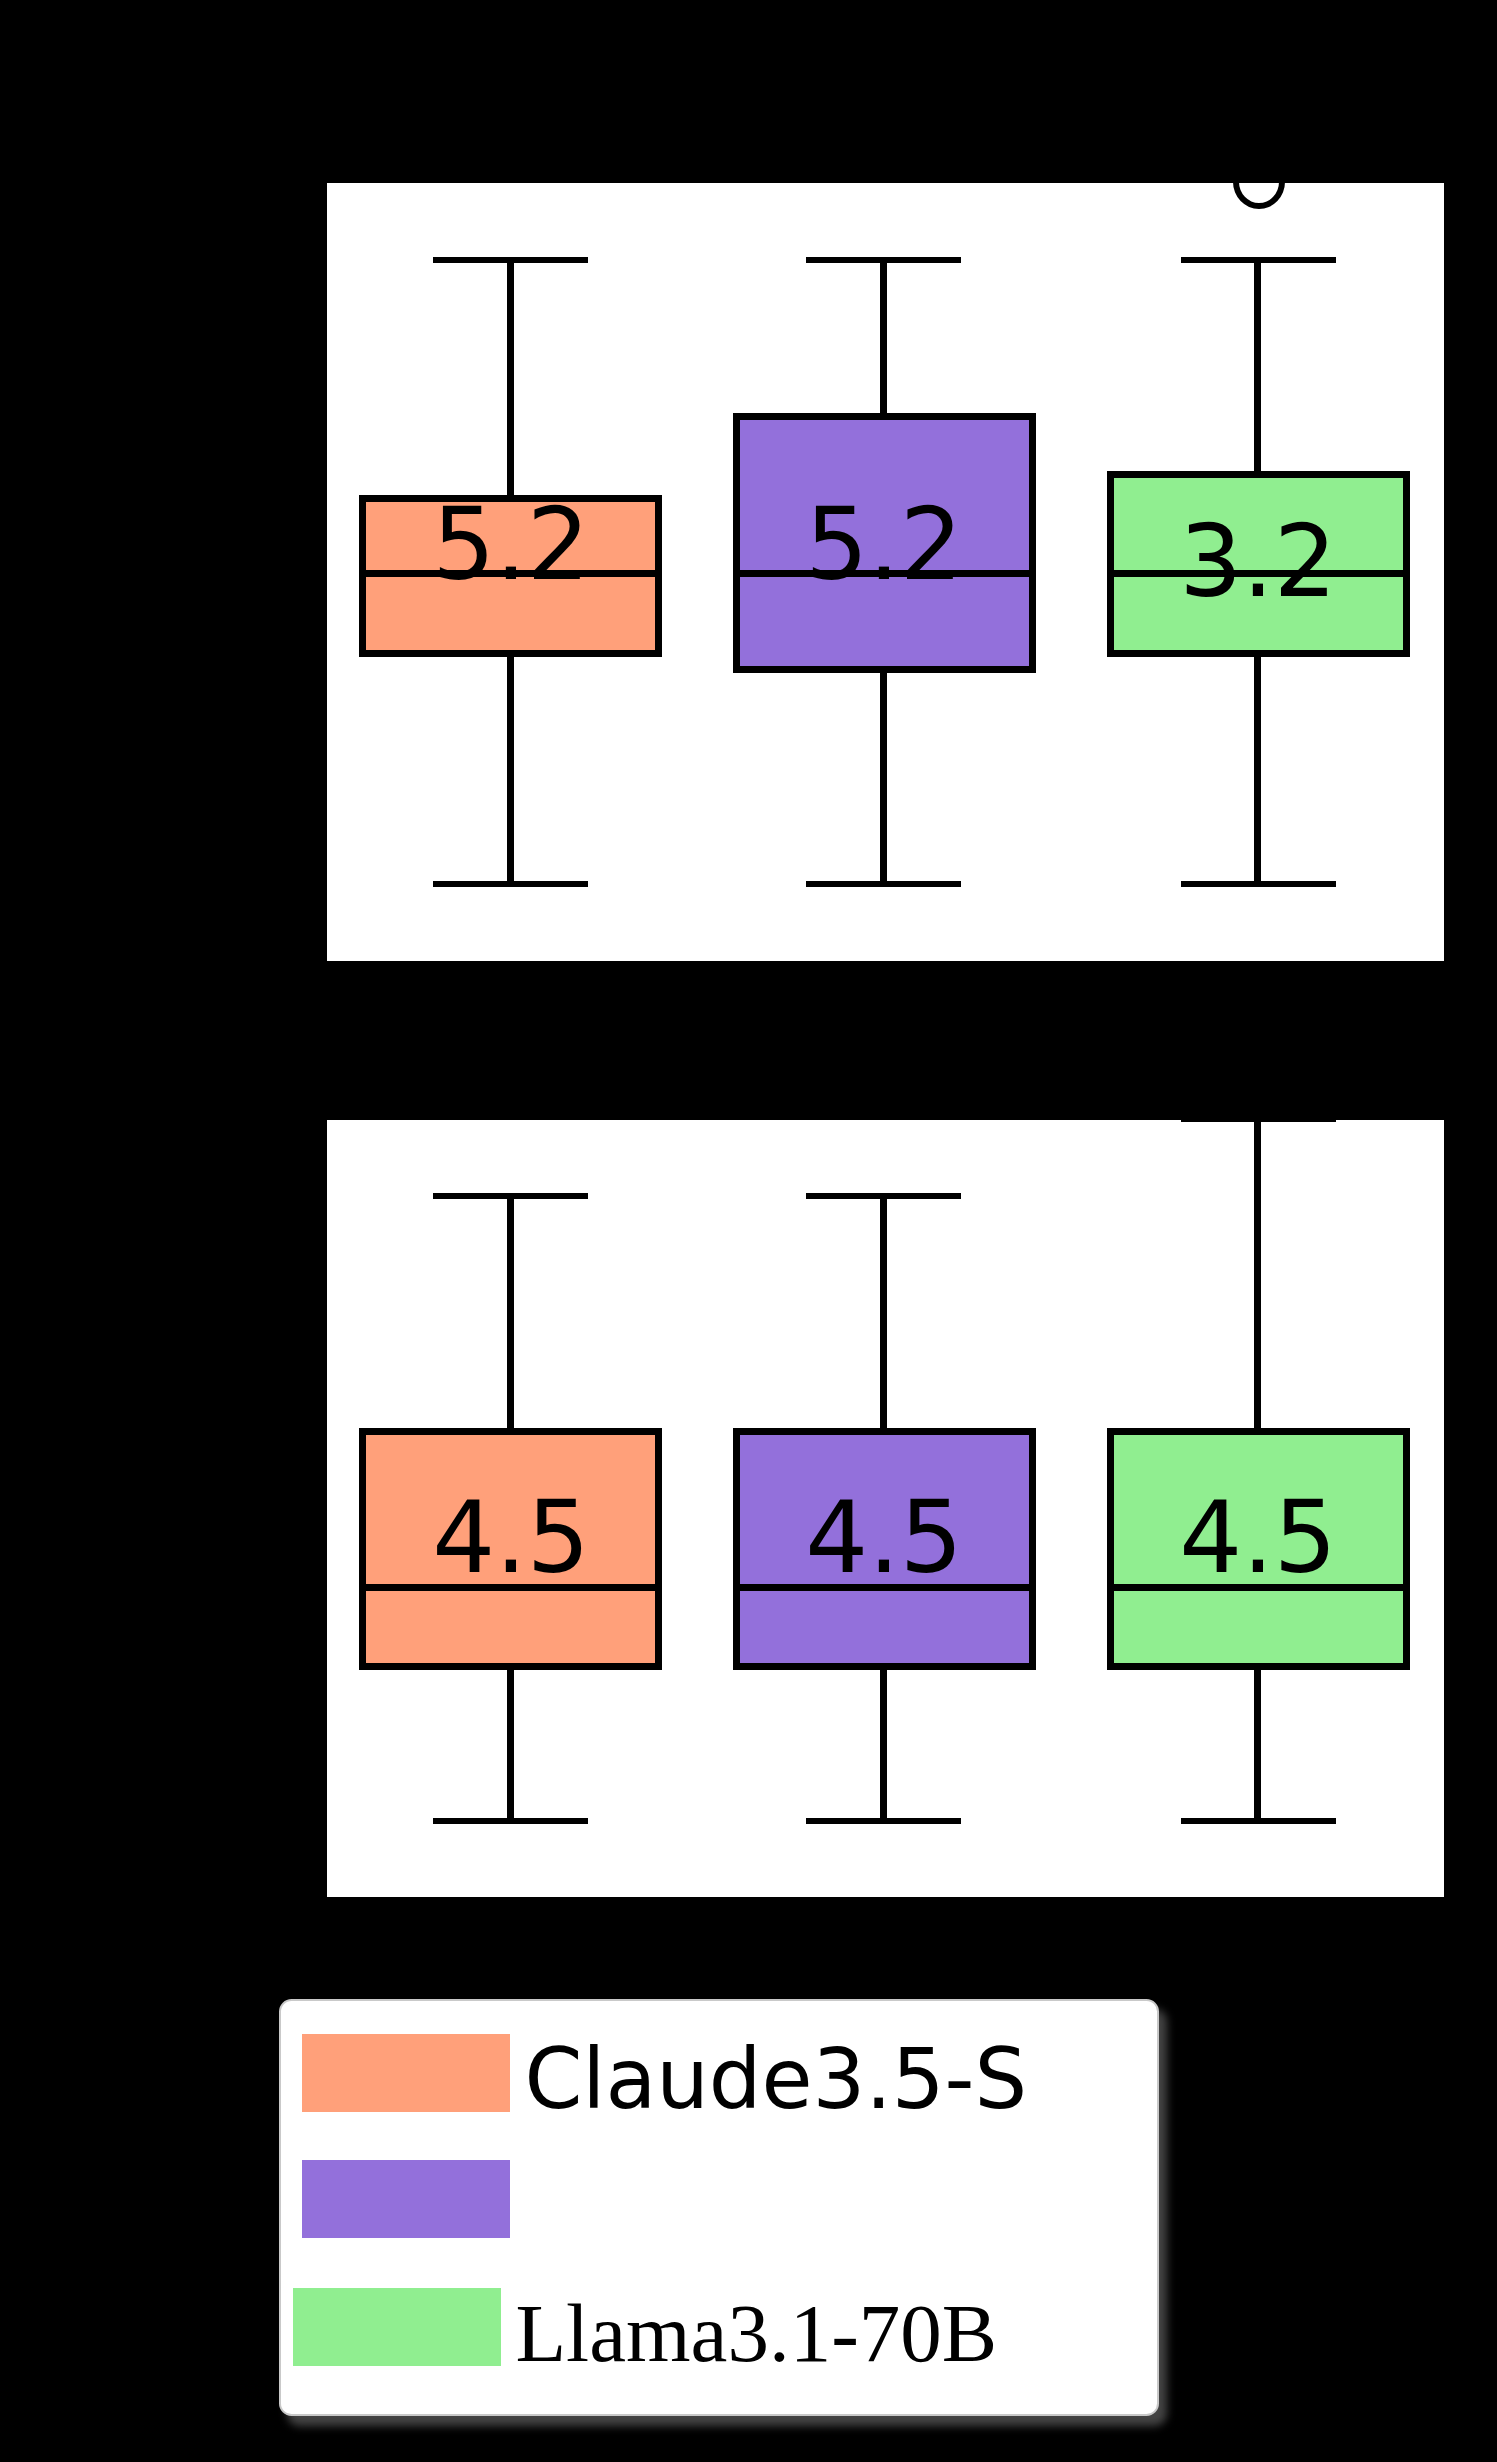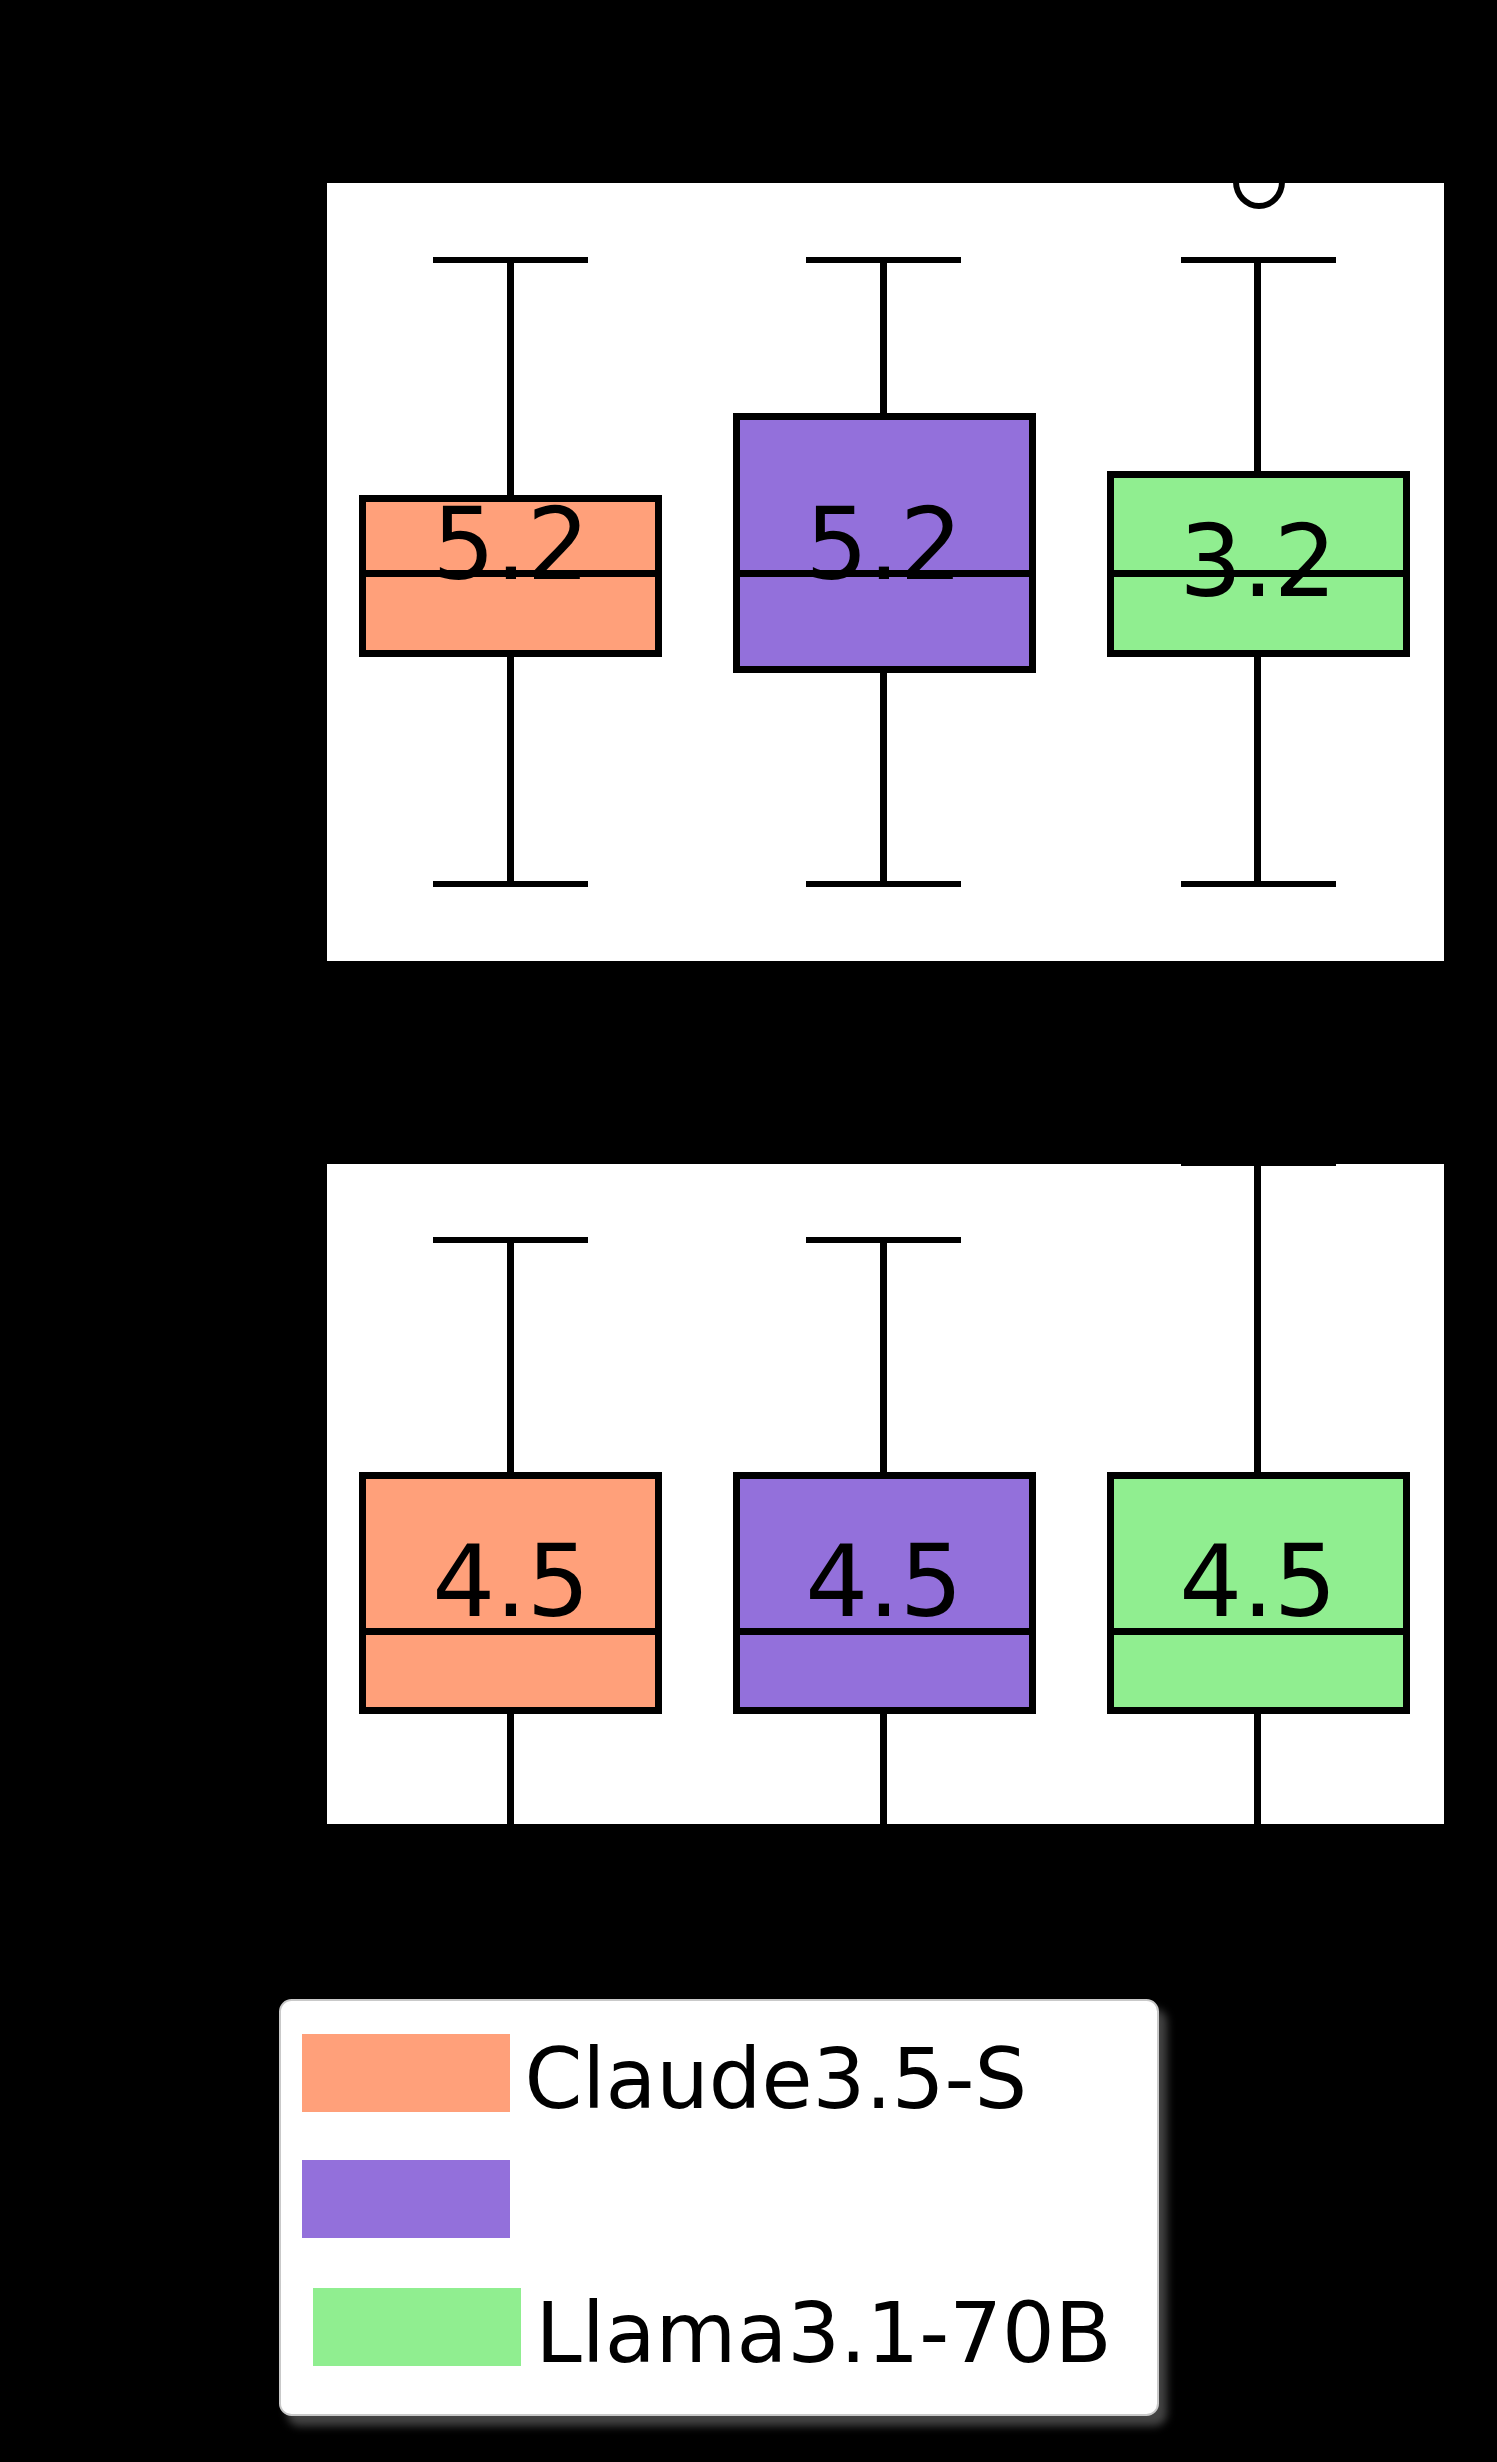--- a/index.html
+++ b/index.html
@@ -52,21 +52,21 @@
       <div class="bp bp-line" style="position: absolute; left: 406px; top: 387px; width: 303px; height: 7.2px;"></div>
       <div class="bp bp-label" style="position: absolute; left: 557px; top: 361px; font-size: 99px;">5.2</div>
       <div class="bp bp-line" style="position: absolute; left: 927px; top: 78px; width: 7.2px; height: 211px;"></div>
       <div class="bp bp-line" style="position: absolute; left: 854px; top: 74px; width: 155px; height: 6.3px;"></div>
       <div class="bp bp-line" style="position: absolute; left: 927px; top: 474px; width: 7.2px; height: 227px;"></div>
       <div class="bp bp-line" style="position: absolute; left: 854px; top: 698px; width: 155px; height: 6.3px;"></div>
       <div class="bp bp-box" style="position: absolute; left: 780px; top: 288px; width: 303px; height: 186px; background: rgb(144, 238, 144); border-width: 7.2px;"></div>
       <div class="bp bp-line" style="position: absolute; left: 780px; top: 387px; width: 303px; height: 7.2px;"></div>
       <div class="bp bp-label" style="position: absolute; left: 931px; top: 378px; font-size: 99px;">3.2</div>
     </div>
-    <div class="panel" style="left: 327px; top: 1120px; width: 1117px; height: 660px; margin-top: 44px;">
+    <div class="panel" style="left: 327px; top: 1120px; width: 1117px; height: 777px;">
       <div class="bp bp-line" style="position: absolute; left: 180px; top: 77px; width: 7.2px; height: 232px;"></div>
       <div class="bp bp-line" style="position: absolute; left: 106px; top: 73px; width: 155px; height: 6.3px;"></div>
       <div class="bp bp-line" style="position: absolute; left: 180px; top: 550px; width: 7.2px; height: 151px;"></div>
       <div class="bp bp-line" style="position: absolute; left: 106px; top: 698px; width: 155px; height: 6.3px;"></div>
       <div class="bp bp-box" style="position: absolute; left: 32px; top: 308px; width: 303px; height: 242px; background: rgb(255, 160, 122); border-width: 7.2px;"></div>
       <div class="bp bp-line" style="position: absolute; left: 32px; top: 464px; width: 303px; height: 7.2px;"></div>
       <div class="bp bp-label" style="position: absolute; left: 184px; top: 417px; font-size: 99px;">4.5</div>
       <div class="bp bp-line" style="position: absolute; left: 553px; top: 77px; width: 7.2px; height: 232px;"></div>
       <div class="bp bp-line" style="position: absolute; left: 479px; top: 73px; width: 155px; height: 6.3px;"></div>
       <div class="bp bp-line" style="position: absolute; left: 553px; top: 550px; width: 7.2px; height: 151px;"></div>
@@ -84,19 +84,19 @@
     </div>
     <div class="g-glyph" style="left: 1233px; top: 155px; width: 52px; height: 54px; border-width: 6.3px;"></div>
     <div class="legend" style="left: 279px; top: 1999px; width: 876px; height: 413px;">
       <div class="legend-row" style="left: 21px; top: 33px; height: 78px; right: 9px;">
         <div class="legend-swatch" style="width: 208px; height: 78px; background: rgb(255, 160, 122);"></div>
         <div class="legend-label" style="margin-left: 14.4px; font-size: 83px;">Claude3.5-S</div>
       </div>
       <div class="legend-row" style="left: 21px; top: 159px; height: 78px; right: 9px;">
         <div class="legend-swatch" style="width: 208px; height: 78px; background: rgb(147, 112, 219);"></div>
       </div>
-      <div class="legend-row" style="left: 32px; top: 287px; height: 78px; right: 9px;">
+      <div class="legend-row" style="left: 12px; top: 287px; height: 78px; right: 9px; font-family: Liberation Serif, serif;">
         <div class="legend-swatch" style="width: 208px; height: 78px; background: rgb(144, 238, 144);"></div>
         <div class="legend-label" style="margin-left: 14.4px; font-size: 83px;">Llama3.1-70B</div>
       </div>
     </div>
   </div>
 
 
 </body></html>

